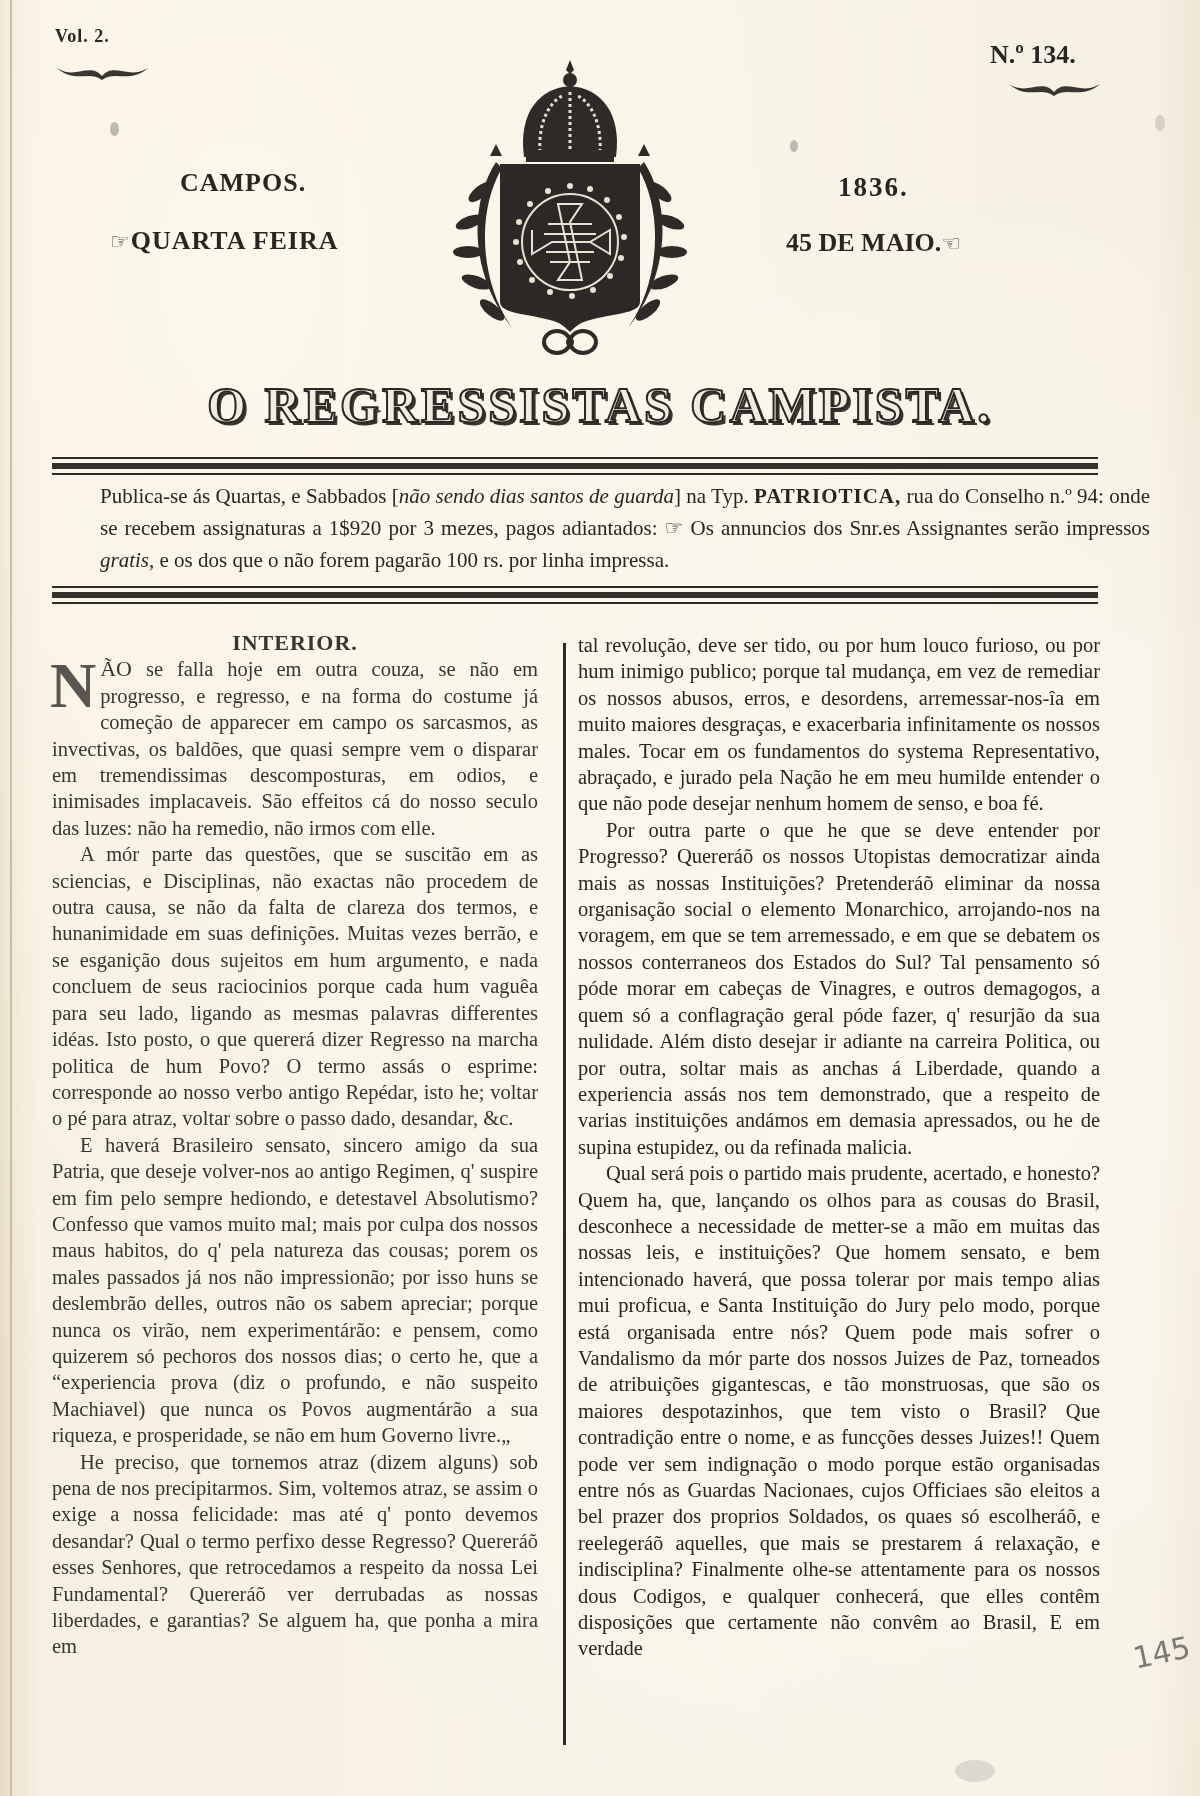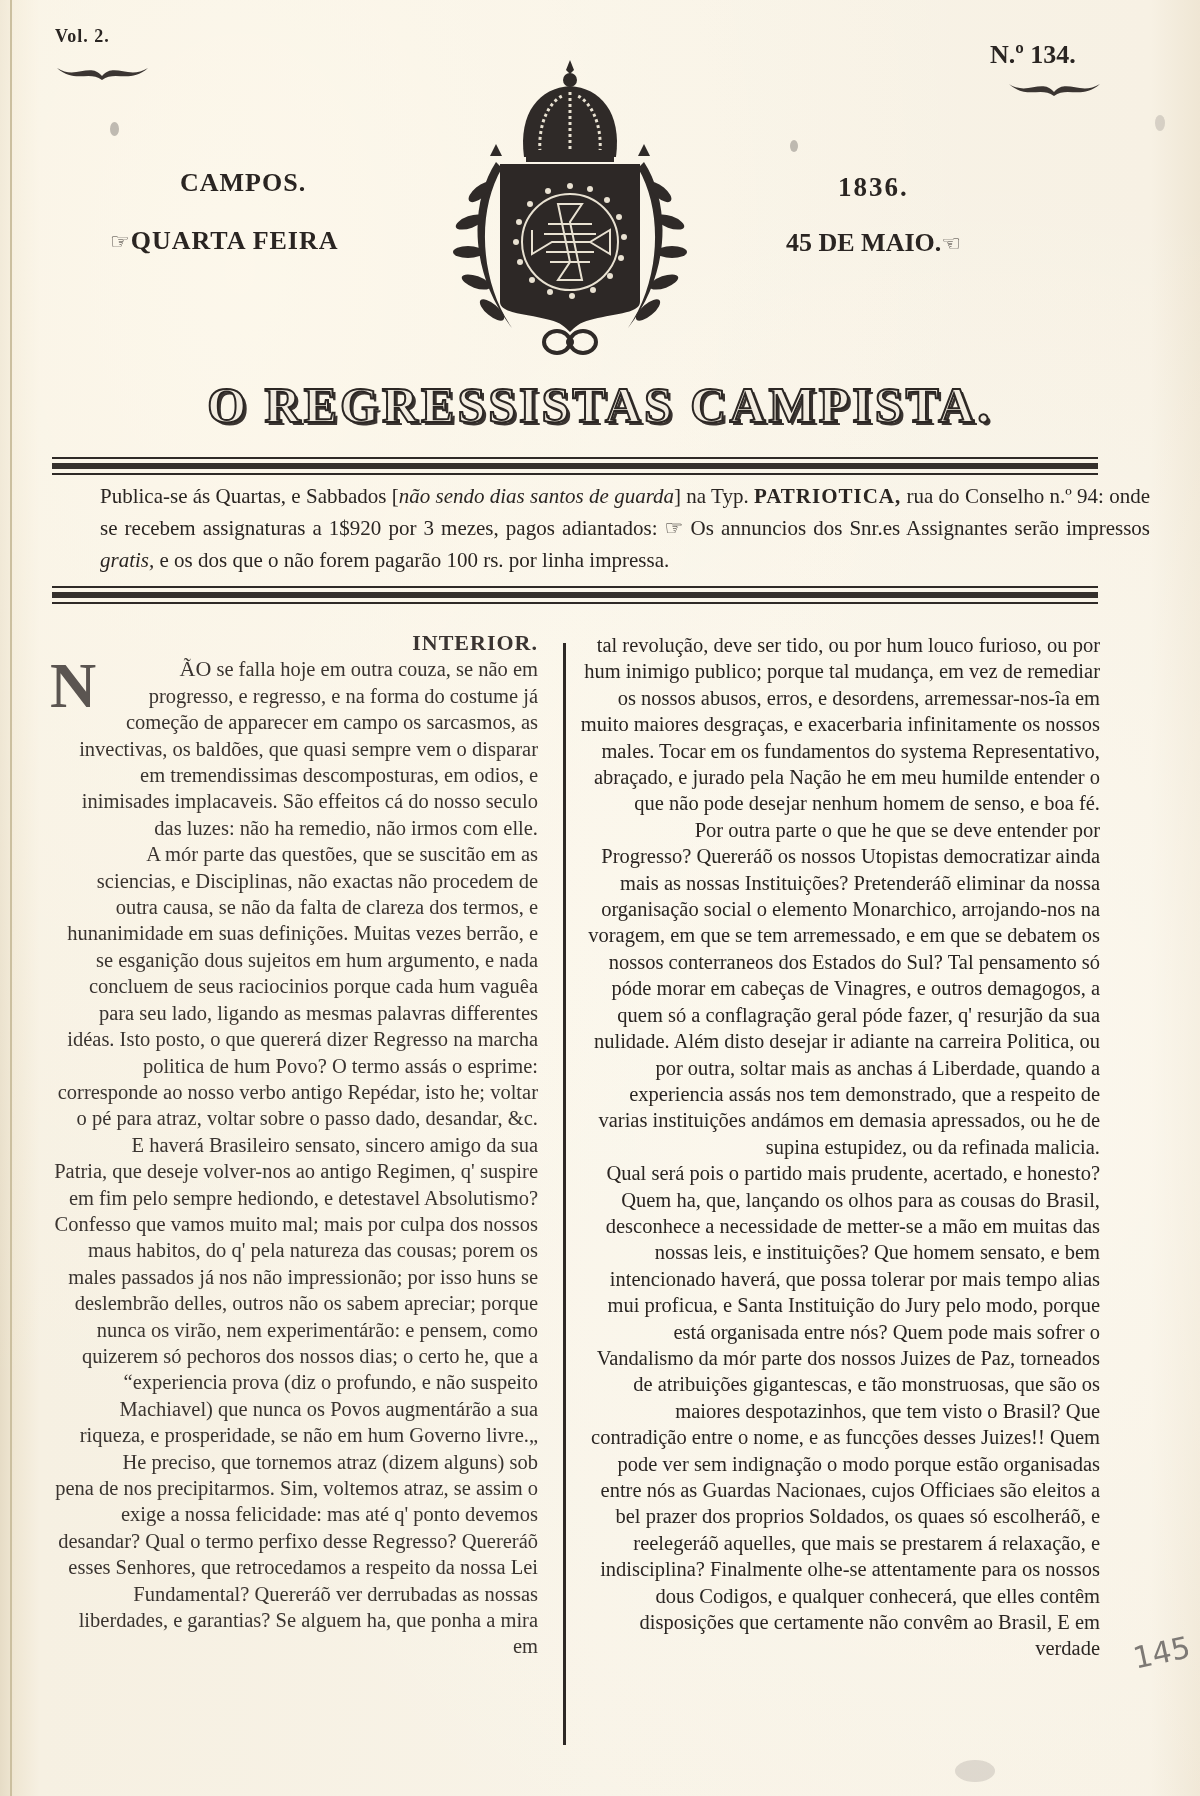--- a/index.html
+++ b/index.html
@@ -24,21 +24,21 @@
   .title{left:0;width:1200px;top:376px;text-align:center;font-size:50px;font-weight:bold;letter-spacing:3px;color:#f2ece0;
     -webkit-text-stroke:2px #2c2724;text-shadow:3px 3px 0 #3a3431;font-family:"Liberation Serif","DejaVu Serif",serif;}
   .rule{position:absolute;left:52px;width:1046px;}
   .rule .l1{height:2px;background:#2f2a27;margin-bottom:4px;}
   .rule .l2{height:6px;background:#35302c;margin-bottom:4px;}
   .rule .l3{height:2px;background:#2f2a27;}
   .imprint{left:52px;top:480px;width:1050px;font-size:21px;line-height:32px;text-align:justify;margin-left:48px;}
   .imprint .em{font-style:italic;}
   .imprint .b{font-weight:bold;letter-spacing:1px;}
   .col{position:absolute;font-size:20.5px;line-height:26.4px;text-align:justify;hyphens:none;}
-  .col p{margin:0;text-align:right;}
+  .col p{margin:0;}
   .col p.ind{text-indent:28px;}
   .left{left:52px;top:630px;width:486px;color:#3a3430;}
   .right{left:578px;top:632px;width:522px;color:#2a2522;}
   .vrule{position:absolute;left:563px;top:643px;width:3px;height:1102px;background:#2e2926;}
   .sect{text-align:center;font-weight:bold;font-size:22px;letter-spacing:1px;margin:0 0 2px 0;color:#3a3431;}
   .sub{text-align:center;font-style:italic;font-size:21px;margin:0;}
   .art-title{text-align:center;font-size:15.5px;letter-spacing:1.5px;margin:0 0 6px 0;font-weight:bold;}
   .drop{float:left;font-size:64px;line-height:52px;font-weight:bold;margin:4px 4px 0 -2px;color:#5b5551;}
   .caps{font-variant:small-caps;font-size:22px;}
   .handwrite{left:1133px;top:1635px;font-family:"DejaVu Sans",sans-serif;font-size:30px;color:#7d7975;transform:rotate(-12deg);}

